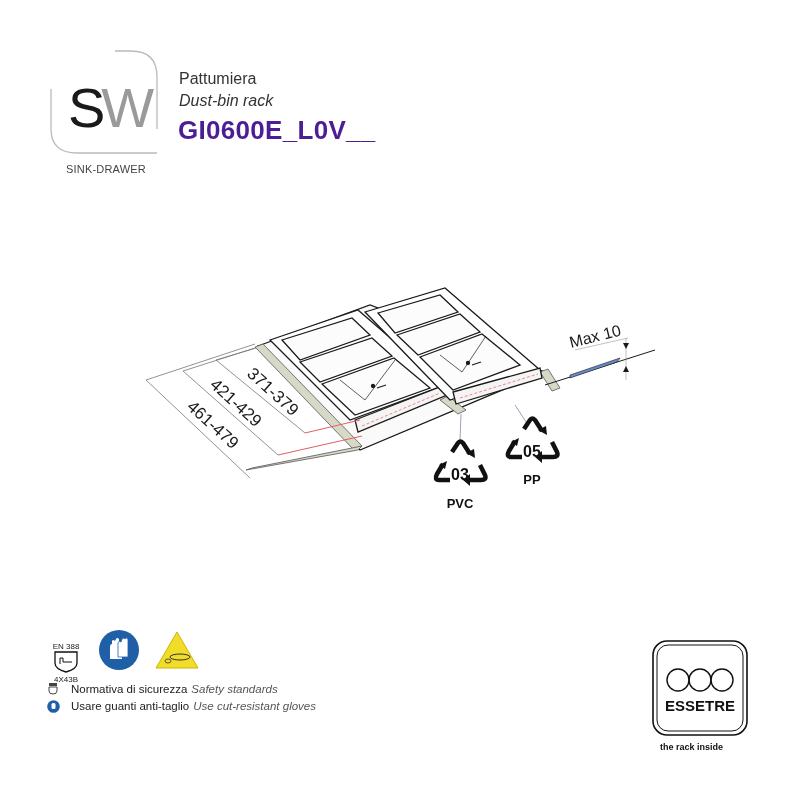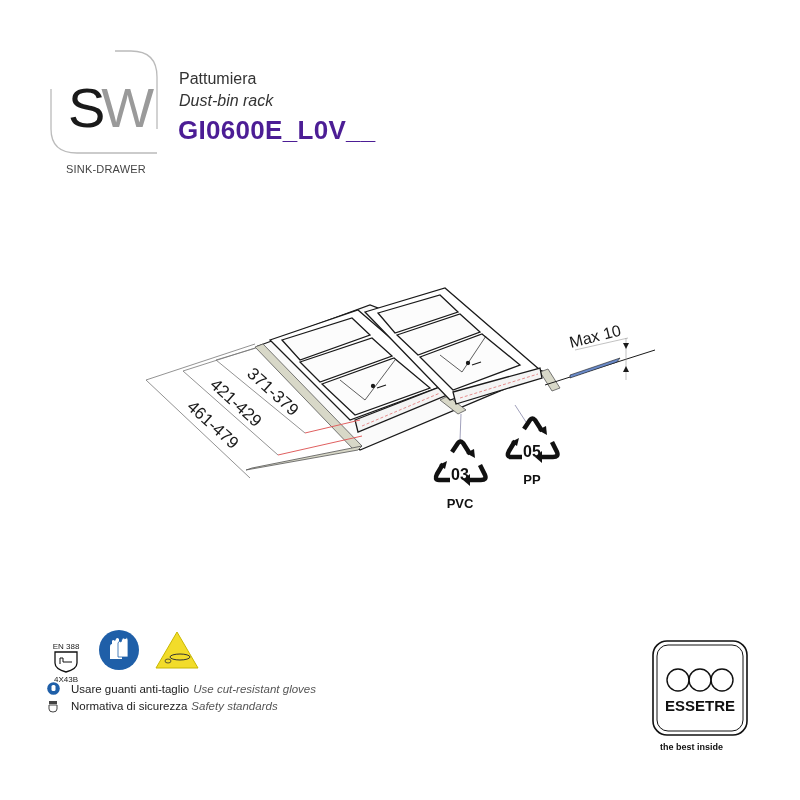--- a/index.html
+++ b/index.html
@@ -148,41 +148,41 @@
   <svg width="46" height="40" viewBox="0 0 46 40">
     <polygon points="23,2 44,38 2,38" fill="#f2dc2a" stroke="#c9b800" stroke-width="1"></polygon>
     <ellipse cx="26" cy="27" rx="10" ry="3" fill="none" stroke="#333" stroke-width="1"></ellipse>
     <ellipse cx="14" cy="31" rx="3" ry="2" fill="none" stroke="#333" stroke-width="0.8"></ellipse>
   </svg>
 </div>
 
 <div class="legend">
   <div class="legend-row">
     <span class="legend-icon">
+      <svg width="10" height="13" viewBox="0 0 10 13">
+          <rect x="1" y="1" width="8" height="3" fill="#444"></rect>
+          <path d="M1,5 L9,5 L9,9 Q9,12 5,12 Q1,12 1,9 Z" fill="none" stroke="#444" stroke-width="1"></path>
+        </svg>
+    </span>
+    <span class="it">Normativa di sicurezza</span>
+    <span class="en">Safety standards</span>
+  </div>
+  <div class="legend-row">
+    <span class="legend-icon">
       <svg width="13" height="13" viewBox="0 0 13 13">
           <circle cx="6.5" cy="6.5" r="6.3" fill="#1f5fa8"></circle>
           <rect x="4.5" y="3" width="4" height="6" rx="1.5" fill="#fff"></rect>
         </svg>
     </span>
     <span class="it">Usare guanti anti-taglio</span>
     <span class="en">Use cut-resistant gloves</span>
-  </div>
-  <div class="legend-row">
-    <span class="legend-icon">
-      <svg width="10" height="13" viewBox="0 0 10 13">
-          <rect x="1" y="1" width="8" height="3" fill="#444"></rect>
-          <path d="M1,5 L9,5 L9,9 Q9,12 5,12 Q1,12 1,9 Z" fill="none" stroke="#444" stroke-width="1"></path>
-        </svg>
-    </span>
-    <span class="it">Normativa di sicurezza</span>
-    <span class="en">Safety standards</span>
   </div>
 </div>
 
 <svg class="essetre" viewBox="0 0 96 96">
   <rect x="1" y="1" width="94" height="94" rx="14" fill="none" stroke="#111" stroke-width="1.6"></rect>
   <rect x="5" y="5" width="86" height="86" rx="11" fill="none" stroke="#111" stroke-width="1"></rect>
   <circle cx="26" cy="40" r="11" fill="none" stroke="#111" stroke-width="1.4"></circle>
   <circle cx="48" cy="40" r="11" fill="none" stroke="#111" stroke-width="1.4"></circle>
   <circle cx="70" cy="40" r="11" fill="none" stroke="#111" stroke-width="1.4"></circle>
   <text x="48" y="71" text-anchor="middle" font-family="Liberation Sans, sans-serif" font-weight="700" font-size="15" fill="#111">ESSETRE</text>
 </svg>
-<div class="essetre-tag">the best inside</div>
+<div class="essetre-tag">the rack inside</div>
 
 </body></html>

